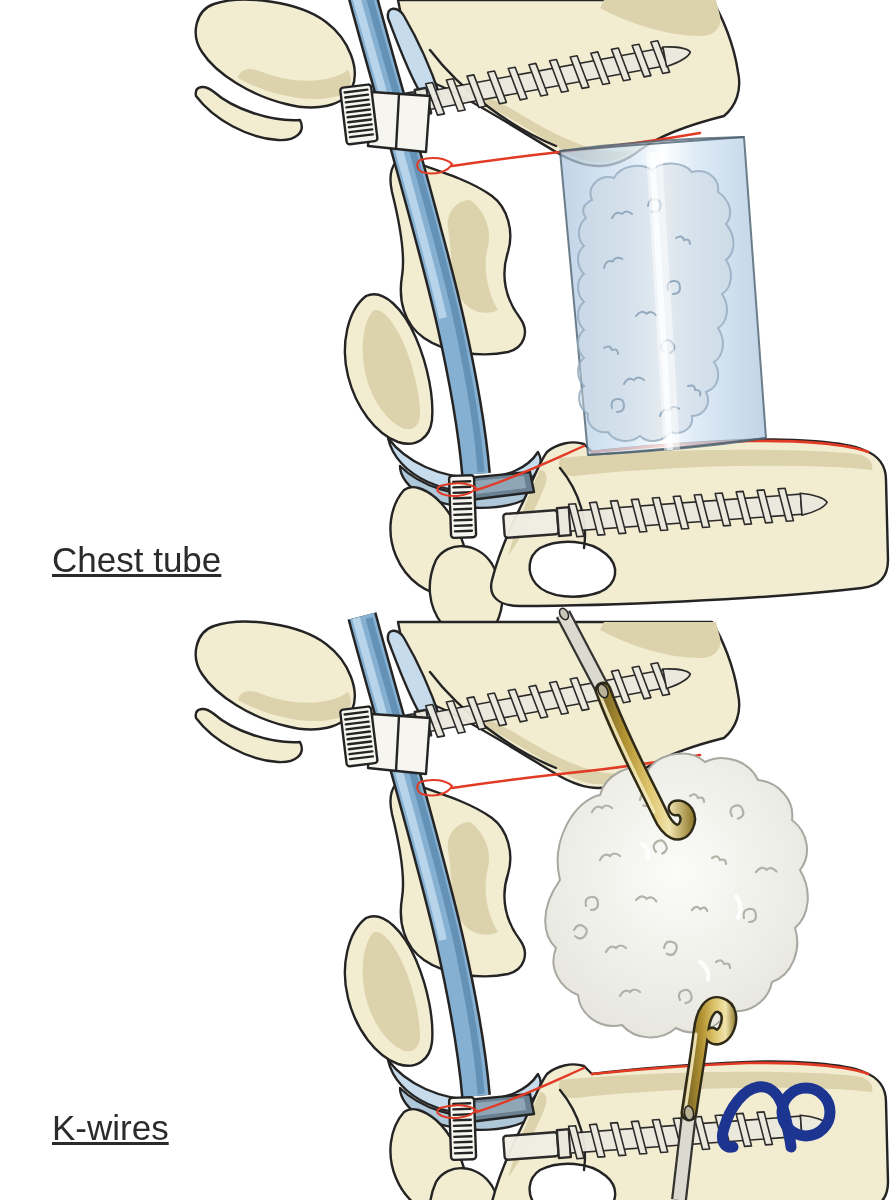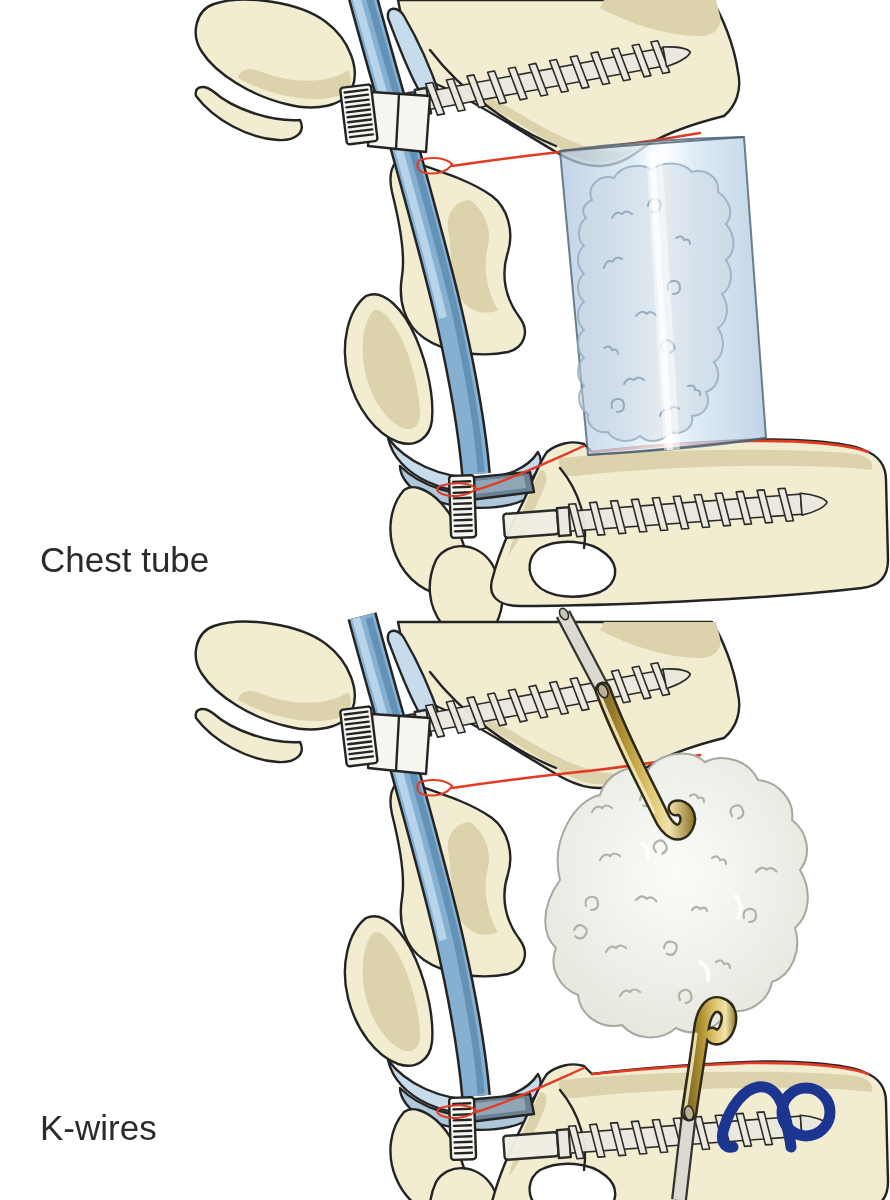--- a/index.html
+++ b/index.html
@@ -1,19 +1,19 @@
 <!DOCTYPE html>
 <html style="--background: #ffffff; --label_text: #2b2b2b; --outline: #242424; --bone: #f2ecd1; --bone_shade: #dcd2ab; --screw: #ebe9de; --metal_white: #f6f5ef; --rod_blue: #86b0d2; --rod_highlight: #bcd8ec; --rod_edge: #5e8db2; --cartilage: #c6dcec; --cartilage_dark: #aec8da; --fracture_red: #e23b25; --fragment_gray: #a9a69c; --tube_blue: #bcd4ec; --tube_scribble: #94aabf; --graft_fill: #e9e9e4; --graft_scribble: #b1b1a8; --kwire_gold: #c4a84e; --kwire_gold_dark: #6e5c20; --kwire_gold_light: #efe2a8; --kwire_sleeve: #dcdad0; --clamp_blue: #6b8092; --logo_blue: #1c3591;"><head>
 <meta charset="utf-8">
 <style>
   html,body{margin:0;padding:0;background:#fff;}
   .stage{position:relative;width:890px;height:1200px;background:var(--background,#fff);overflow:hidden;
          font-family:"Liberation Sans",sans-serif;}
   .stage svg{position:absolute;inset:0;display:block;}
-  .lbl{position:absolute;left:40px;font:400 35px/1.15 "Liberation Sans",sans-serif;color:var(--label_text,#2b2b2b);}
+  .lbl{position:absolute;left:52px;font:400 35px/1.15 "Liberation Sans",sans-serif;color:var(--label_text,#2b2b2b);text-decoration:underline;}
   .lbl.top{top:540px;}
   .lbl.bottom{top:1108px;}
   
   .o{stroke:var(--outline);stroke-width:2.4;stroke-linejoin:round;stroke-linecap:round;}
   .nf{fill:none;}
   .bone{fill:var(--bone);}
   .shade{fill:var(--bone_shade);}
   .white{fill:var(--metal_white);}
   .screwf{fill:var(--screw);}
   .frag{fill:var(--fragment_gray);}

